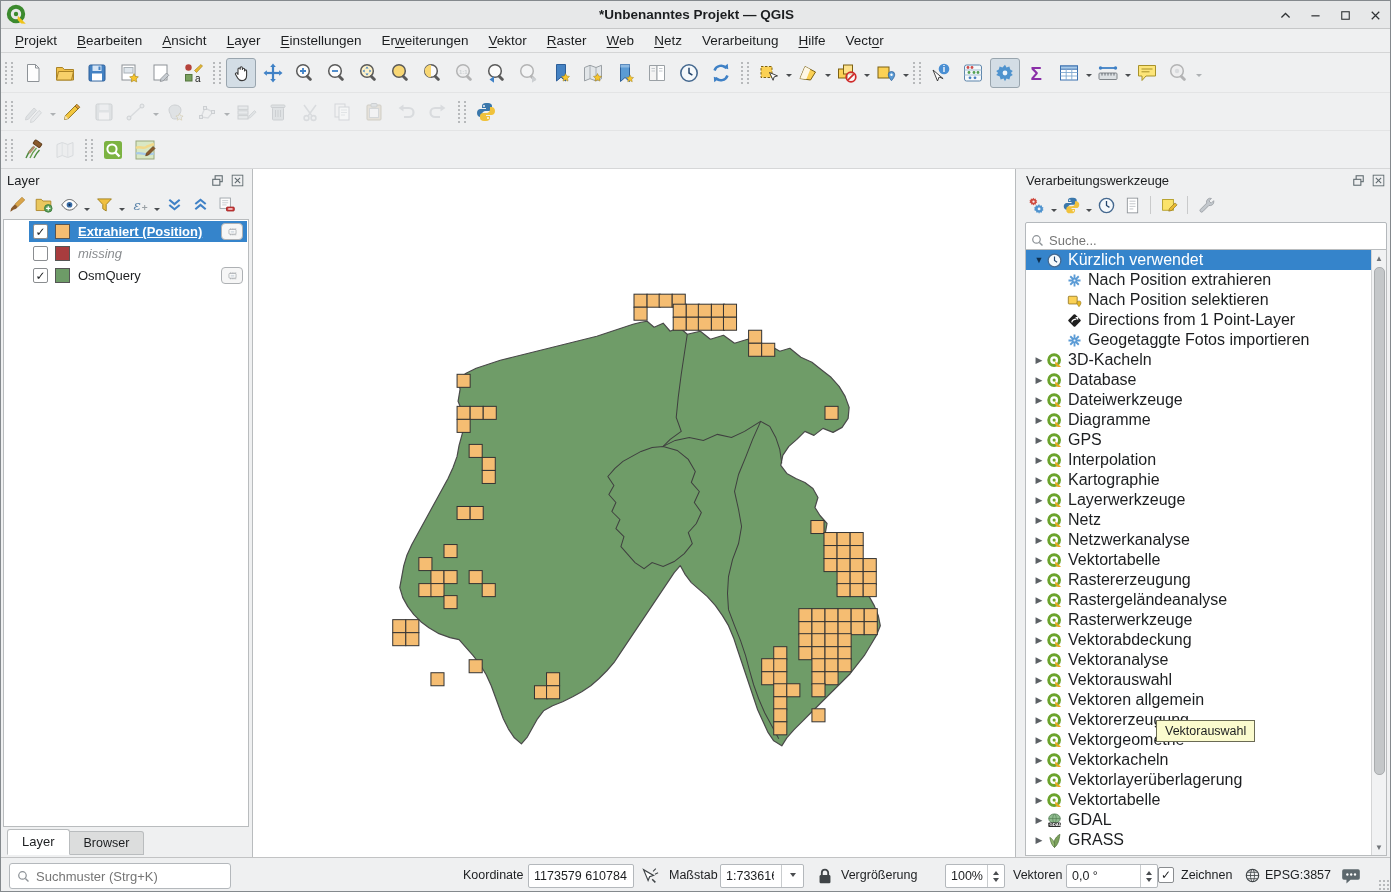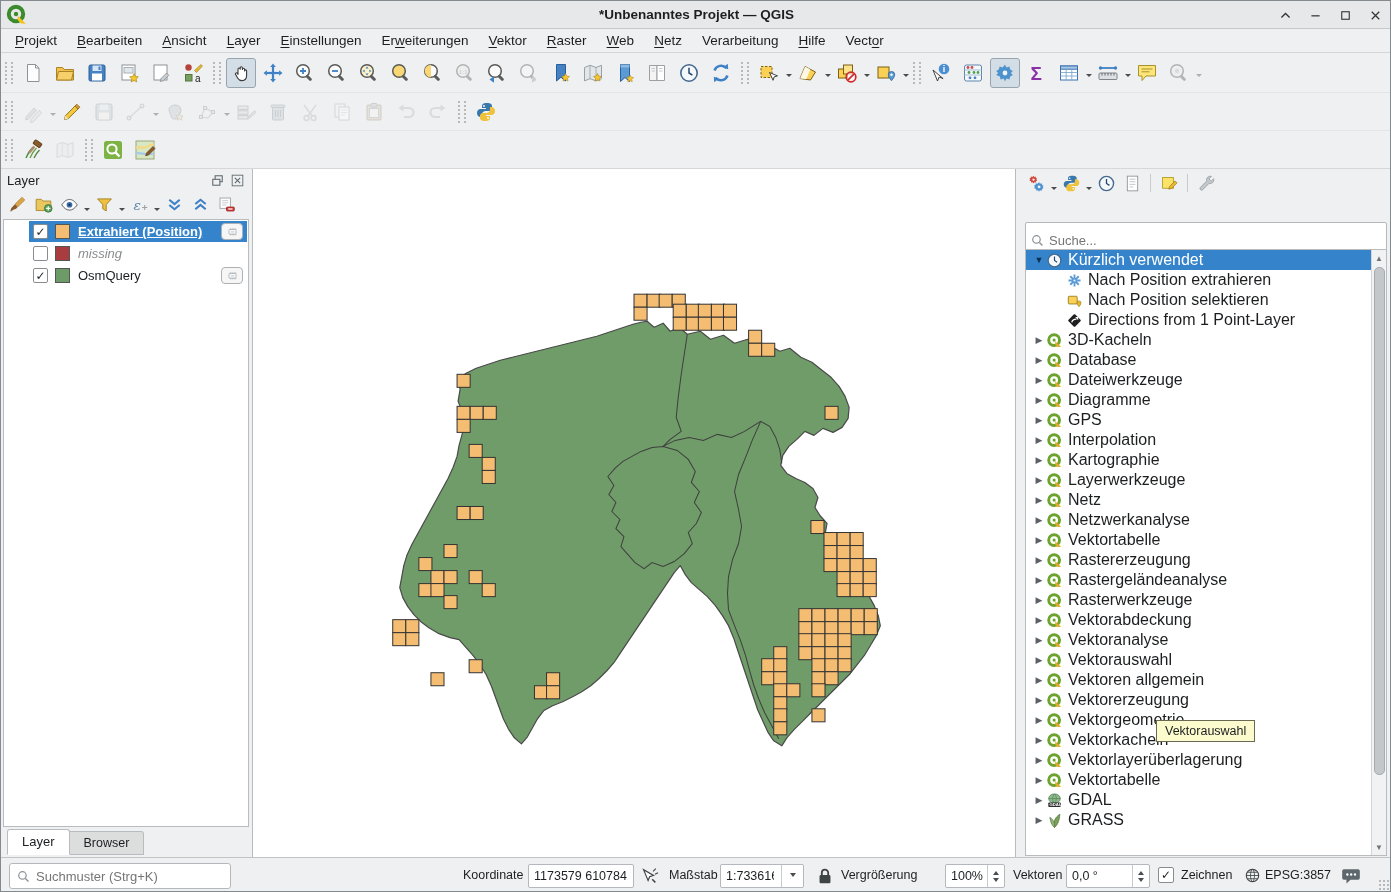--- a/index.html
+++ b/index.html
@@ -888,20 +888,37 @@
       <rect x="518" y="502" width="13" height="13" fill="#f5bd72" stroke="#333333" stroke-width="1"></rect>
       <rect x="518" y="514" width="13" height="13" fill="#f5bd72" stroke="#333333" stroke-width="1"></rect>
       <rect x="531" y="514" width="13" height="13" fill="#f5bd72" stroke="#333333" stroke-width="1"></rect>
       <rect x="518" y="527" width="13" height="13" fill="#f5bd72" stroke="#333333" stroke-width="1"></rect>
       <rect x="518" y="539" width="13" height="13" fill="#f5bd72" stroke="#333333" stroke-width="1"></rect>
       <rect x="518" y="552" width="13" height="13" fill="#f5bd72" stroke="#333333" stroke-width="1"></rect>
     </svg>
 </div>
 
 <div id="right-dock" class="abs">
+  <div class="panel-header">
+    <span class="panel-title">Verarbeitungswerkzeuge</span>
+    <span class="ph-btns">
+      <span class="ph-btn">
+          <svg viewBox="0 0 22 22">
+            <rect x="7" y="3" width="12" height="10" fill="none" stroke="#5d686d" stroke-width="1.8"></rect>
+            <rect x="3" y="9" width="12" height="10" fill="#eff0f1" stroke="#5d686d" stroke-width="1.8"></rect>
+          </svg>
+        </span>
+      <span class="ph-btn">
+          <svg viewBox="0 0 22 22">
+            <rect x="2" y="2" width="18" height="18" fill="none" stroke="#5d686d" stroke-width="1.5"></rect>
+            <path d="M6.5 6.5l9 9M15.5 6.5l-9 9" stroke="#5d686d" stroke-width="1.8"></path>
+          </svg>
+        </span>
+    </span>
+  </div>
   <div id="proc-toolbar">
       <span class="sbtn">
         <svg class="ic" viewBox="0 0 22 22">
           <g transform="translate(1.5,.5) scale(.55)">
             <path d="M11 2.8l1.5 2.6 2.9-.8.8 2.9 2.6 1.5-1.9 2 1.9 2-2.6 1.5-.8 2.9-2.9-.8-1.5 2.6-1.5-2.6-2.9.8-.8-2.9L2.2 13l1.9-2-1.9-2 2.6-1.5.8-2.9 2.9.8z" fill="#cf4a3f"></path>
             <circle cx="11" cy="11" r="2.4" fill="#fbeeec"></circle>
           </g>
           <g transform="translate(6.5,7.5) scale(.68)">
             <path d="M11 2.8l1.5 2.6 2.9-.8.8 2.9 2.6 1.5-1.9 2 1.9 2-2.6 1.5-.8 2.9-2.9-.8-1.5 2.6-1.5-2.6-2.9.8-.8-2.9L2.2 13l1.9-2-1.9-2 2.6-1.5.8-2.9 2.9.8z" fill="#4f93ce"></path>
             <circle cx="11" cy="11" r="2.4" fill="#eef4fa"></circle>
@@ -976,20 +993,28 @@
           </svg>
           <span class="tlabel">Nach Position selektieren</span>
         </div>
         <div class="trow child">
           <svg class="ic" viewBox="0 0 22 22">
             <rect x="4.8" y="4.8" width="12.4" height="12.4" rx="1.5" transform="rotate(45 11 11)" fill="#1f1f1f"></rect>
             <path d="M7.5 13.5c.5-3 3-4.2 6-4.2" fill="none" stroke="#fff" stroke-width="1.6"></path>
             <path d="M11.8 6.6h4v4z" fill="#fff"></path>
           </svg>
           <span class="tlabel">Directions from 1 Point-Layer</span>
+        </div>
+        <div class="trow child">
+          <svg class="ic" viewBox="0 0 22 22">
+            <path d="M11 3.2v15.6M3.2 11h15.6M5.5 5.5l11 11M16.5 5.5l-11 11" stroke="#5b9bd5" stroke-width="2.4"></path>
+            <circle cx="11" cy="11" r="3.4" fill="#5b9bd5"></circle>
+            <circle cx="11" cy="11" r="1.4" fill="#eaf2fa"></circle>
+          </svg>
+          <span class="tlabel">Geogetaggte Fotos importieren</span>
         </div>
         <div class="trow">
           <span class="texp">▶</span>
           <svg class="ic" viewBox="0 0 22 22">
             <circle cx="10.5" cy="10.5" r="7" fill="none" stroke="#6ba32c" stroke-width="3.8"></circle>
             <circle cx="10.5" cy="10.5" r="2" fill="#6ba32c"></circle>
             <path d="M12 12l7.5 7.5h-4.4l-3.1-3.1z" fill="#e9a821"></path>
           </svg>
           <span class="tlabel">3D-Kacheln</span>
         </div>
@@ -1254,21 +1279,21 @@
   </span>
   <span class="lbl" style="left:840px">Vergrößerung</span>
   <div class="field" style="left:944px; width:60px">
     <input style="width: 60px;" value="100%">
     <span class="spin">
         <span class="tri-up"></span>
         <span class="tri-dn"></span>
       </span>
   </div>
   <span class="lbl" style="left:1012px">Vektoren</span>
-  <div class="field" style="left:1065px; width:84px">
+  <div class="field" style="left:1065px; width:92px">
     <input style="width: 62px;" value="0,0 °">
     <span class="spin">
         <span class="tri-up"></span>
         <span class="tri-dn"></span>
       </span>
   </div>
   <span id="sb-check">✓</span>
   <span class="lbl" style="left:1180px">Zeichnen</span>
   <span class="sb-ico" style="left:1243px; top:9px; width:17px; height:17px">
     <svg viewBox="0 0 22 22" style="width:17px;height:17px">

